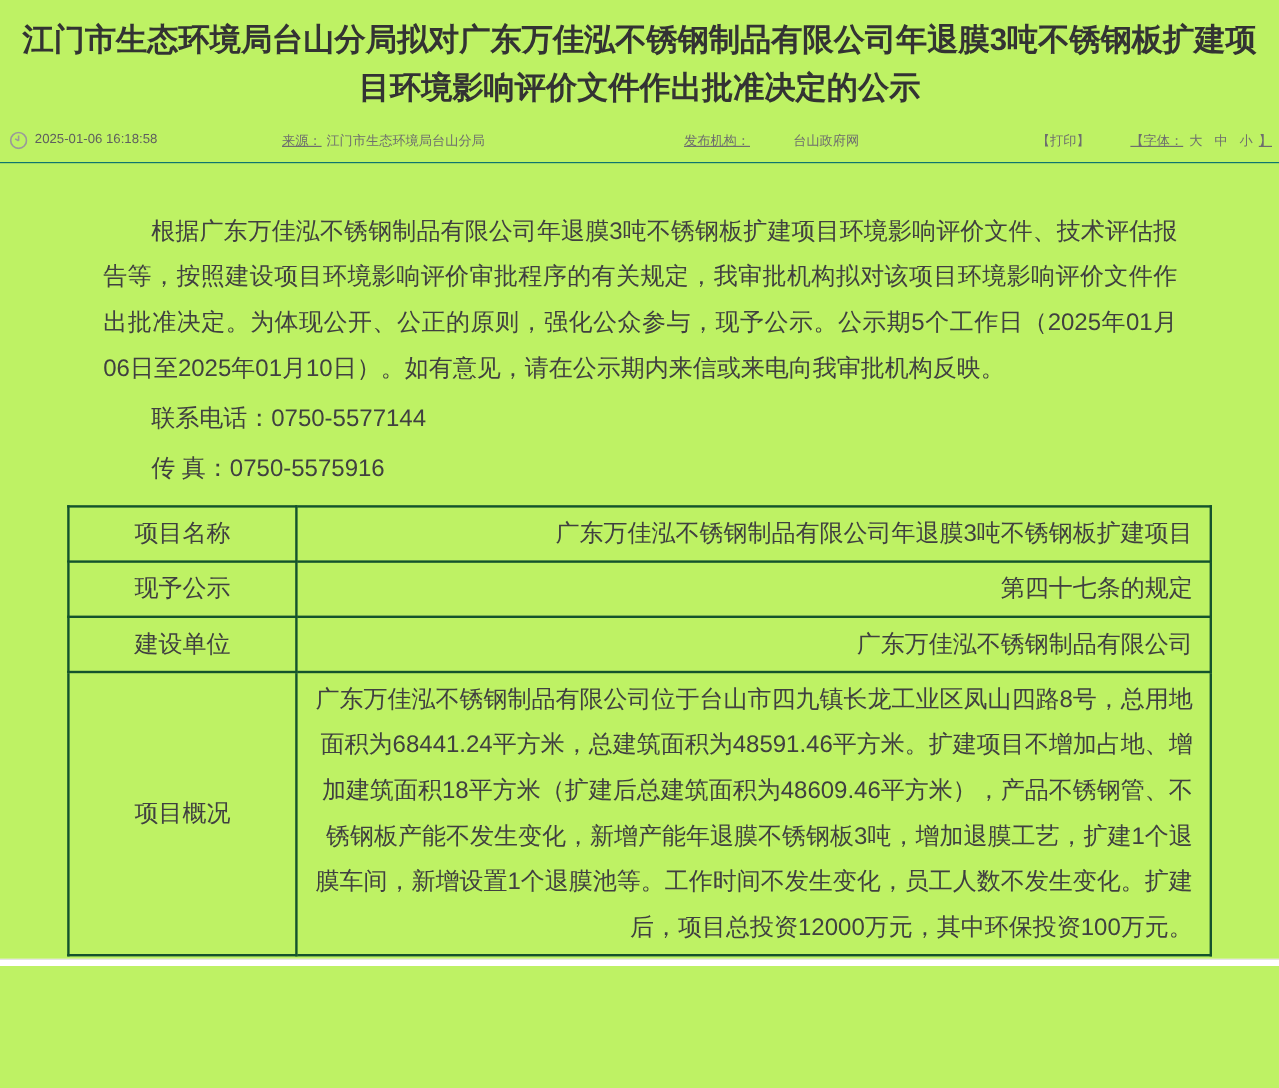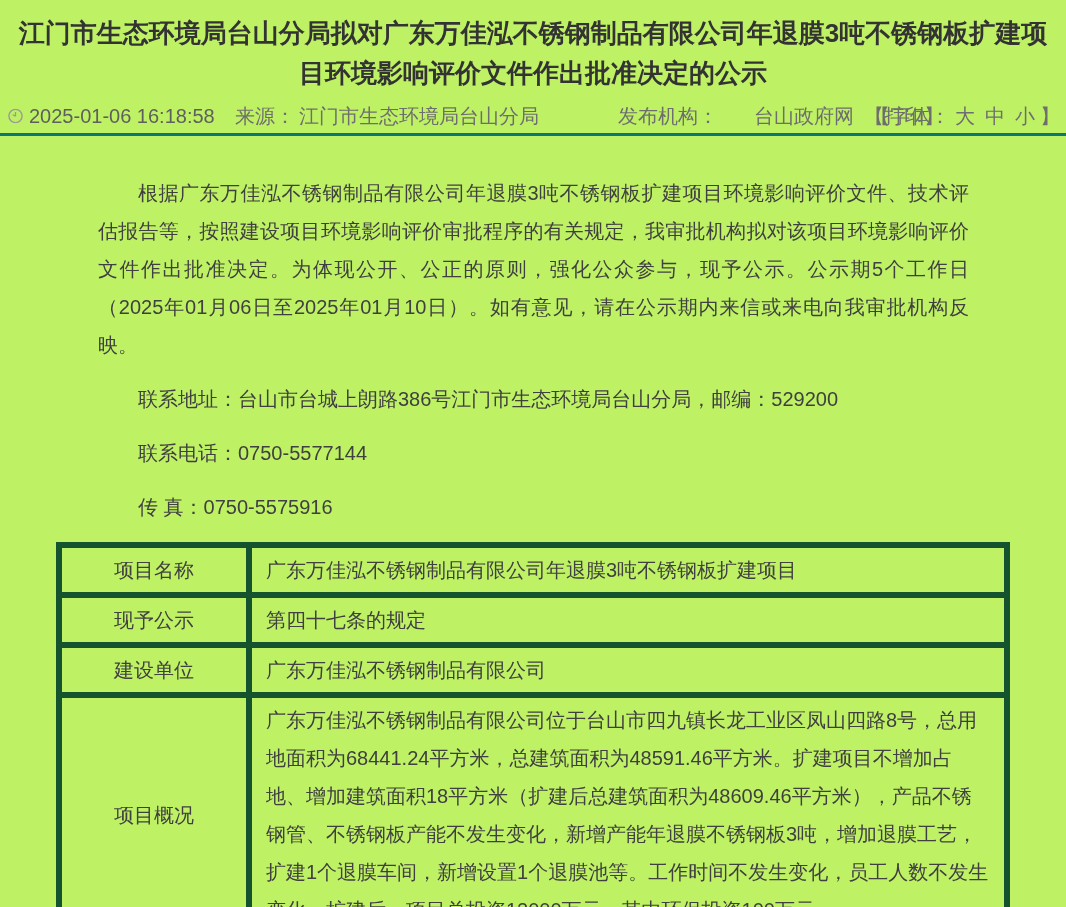--- a/index.html
+++ b/index.html
@@ -21,71 +21,71 @@
     text-align: center;
     font-size: 26px;
     line-height: 40px;
     font-weight: bold;
     color: #333333;
   }
   .meta-bar {
     position: relative;
     height: 38px;
     margin-top: 5px;
-    font-size: 20px;
+    font-size: 11px;
     color: #6e6e6e;
-    border-bottom: 3px solid #0f766e;
+    border-bottom: 1px solid #0f766e;
   }
   .meta-item {
     position: absolute;
     top: 50%;
     transform: translateY(-50%);
     white-space: nowrap;
     display: flex;
     align-items: center;
   }
   .meta-time   { left: 8px;  color: #5f5f5f; }
   .meta-source { left: 235px; }
-  .meta-agency { left: 618px; }
+  .meta-agency { left: 570px; }
   .meta-print  { left: 864px; cursor: pointer; }
   .meta-font   { right: 6px; }
   .clock-svg { margin-right: 6px; display: inline-block; }
-  .meta-label { color: #6e6e6e; }
+  .meta-label { color: #6e6e6e; text-decoration: underline; }
   .meta-value { color: #6e6e6e; margin-left: 4px; font-family: Liberation Mono, monospace; }
   .agency-link { cursor: pointer; margin-left: 36px; }
   .font-size-link { margin: 0 5px; cursor: pointer; color: #6e6e6e; }
   .article {
     margin: 38px 81px 0 82px;
     font-size: 20px;
     line-height: 38px;
     color: #404040;
     text-align: justify;
   }
-  .article p { text-indent: 2em; margin: 16px; }
+  .article p { text-indent: 2em; margin: 4px; }
   .info-table {
     width: 954px;
     margin: 11px auto 0 auto;
     border-collapse: collapse;
     table-layout: fixed;
     font-size: 20px;
     color: #404040;
   }
   .info-table td {
-    border: 6px solid #14532d;
+    border: 2px solid #14532d;
     line-height: 38px;
     vertical-align: middle;
   }
   .info-table td.cell-label {
     width: 190px;
     text-align: center;
     padding: 3px 6px;
   }
   .info-table td.cell-value {
     padding: 3px 14px;
-    text-align: left;
+    text-align: right;
   }
   .info-table tr.row-short td { height: 45px; }
   .bottom-divider {
     margin-top: 2px;
     border-top: 1px solid #e4e4e4;
     height: 6px;
     background: #ffffff;
   }
 </style>
 </head>
@@ -121,21 +121,20 @@
       <span class="meta-label">【字体：</span>
       <span class="font-size-link">大</span>
       <span class="font-size-link">中</span>
       <span class="font-size-link">小</span>
       <span class="meta-label">】</span>
     </span>
   </div>
 
   <div class="article">
     <p>根据广东万佳泓不锈钢制品有限公司年退膜3吨不锈钢板扩建项目环境影响评价文件、技术评估报告等，按照建设项目环境影响评价审批程序的有关规定，我审批机构拟对该项目环境影响评价文件作出批准决定。为体现公开、公正的原则，强化公众参与，现予公示。公示期5个工作日（2025年01月06日至2025年01月10日）。如有意见，请在公示期内来信或来电向我审批机构反映。</p>
-    <p>联系地址：台山市台城上朗路386号江门市生态环境局台山分局，邮编：529200</p>
     <p>联系电话：0750-5577144</p>
     <p>传 真：0750-5575916</p>
   </div>
 
   <table class="info-table">
     <tbody>
       <tr class="row-short">
         <td class="cell-label">项目名称</td>
         <td class="cell-value">广东万佳泓不锈钢制品有限公司年退膜3吨不锈钢板扩建项目</td>
       </tr>

